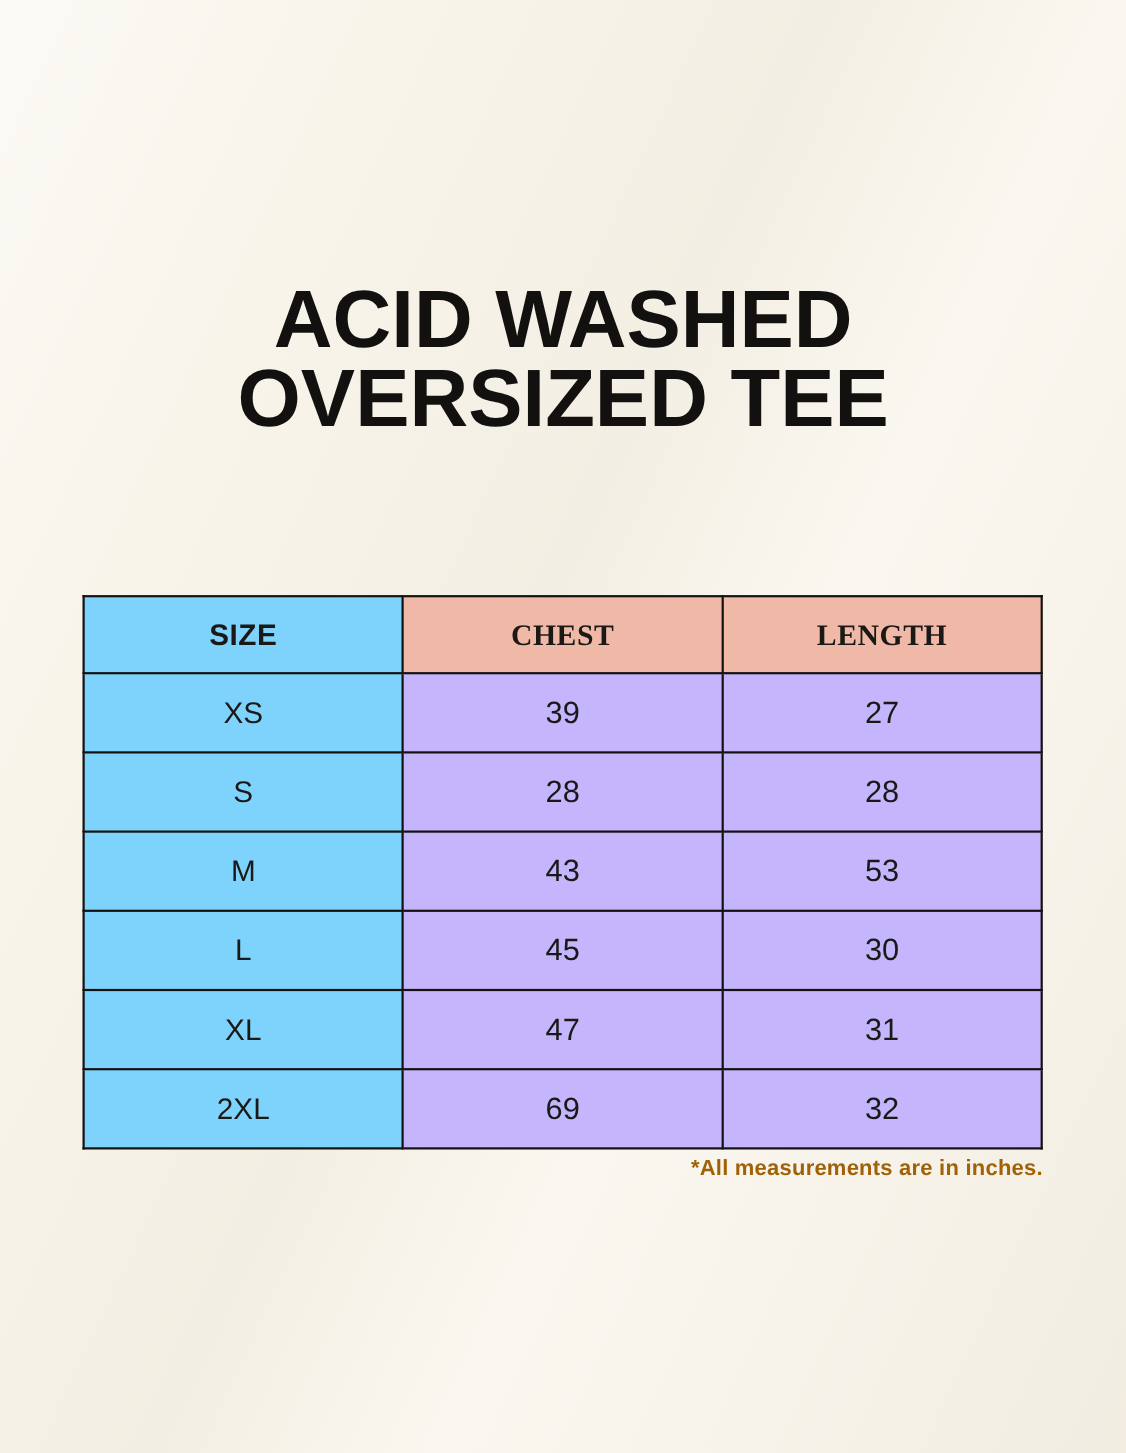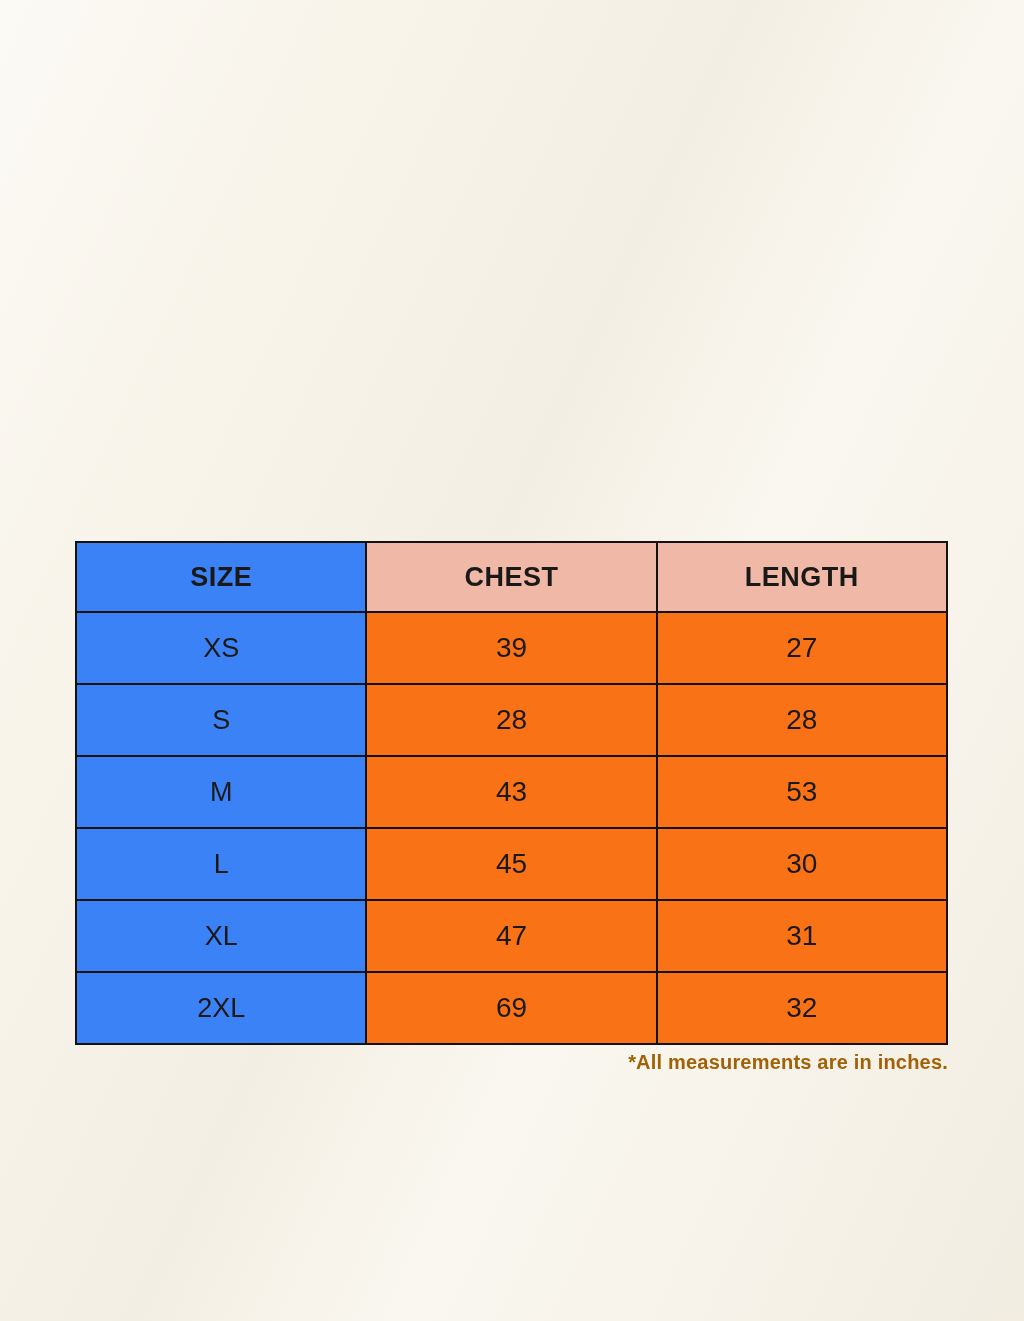--- a/index.html
+++ b/index.html
@@ -86,42 +86,46 @@
   }
   .size-table td {
     height: 70px;
     font-size: 28px;
     font-weight: 400;
   }
   .size-table td.size-label {
     font-weight: 400;
     font-size: 27px;
   }
-  .col-size-bg   { background: #3b82f6; }
-  .col-head-bg   { background: #f0b9a7; }
-  .cell-bg       { background: #f97316; }
+  .col-size-bg   { background: #7dd3fc; }
+  .col-head-bg   { background: #f0b9a7; font-family: Liberation Serif, serif; }
+  .cell-bg       { background: #c4b5fd; }
 
   
   .footnote {
     position: absolute;
     top: 1051px;
     left: 75px;
     width: 873px;
     text-align: right;
     font-size: 20px;
     font-weight: 600;
     letter-spacing: 0.2px;
     color: #a16207;
   }
 </style>
 </head>
 <body>
 
 <div class="page">
 
+  <div class="title">
+    <div>ACID WASHED</div>
+    <div>OVERSIZED TEE</div>
+  </div>
 
 
   <table class="size-table">
     <thead>
       <tr>
         <th class="col-size-bg">SIZE</th>
         <th class="col-head-bg">CHEST</th>
         <th class="col-head-bg">LENGTH</th>
       </tr>
     </thead>

